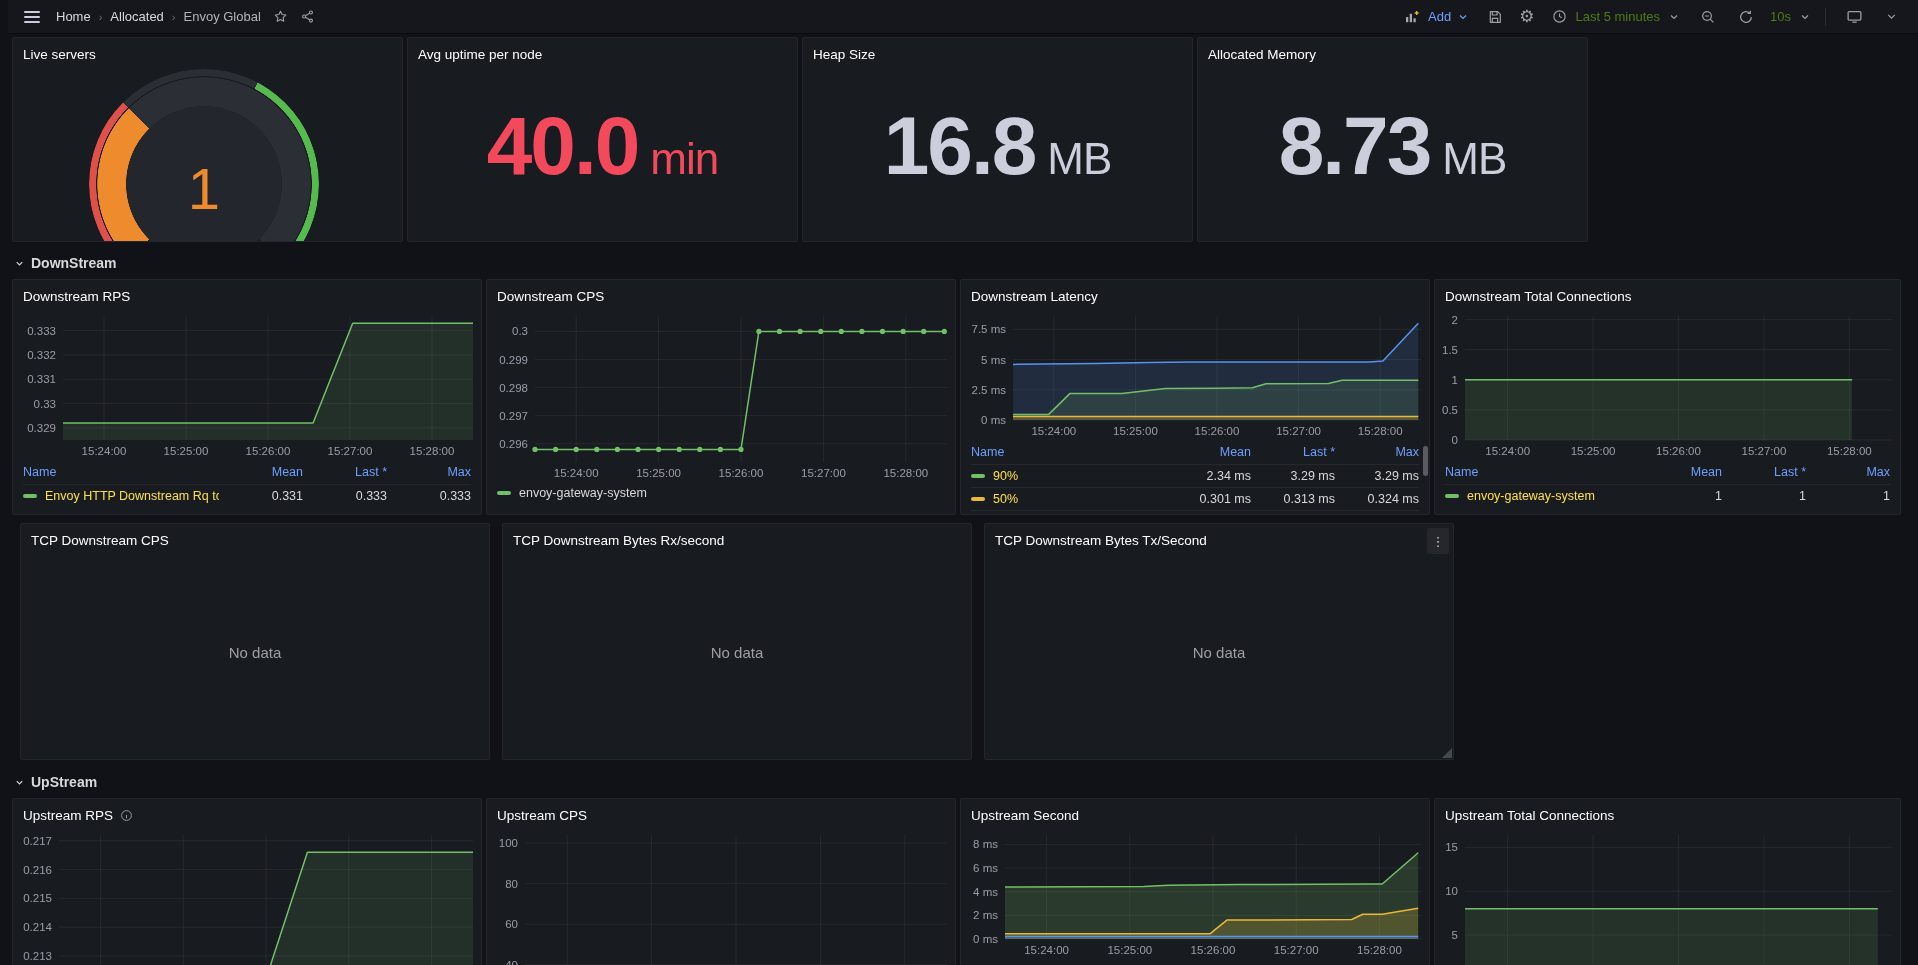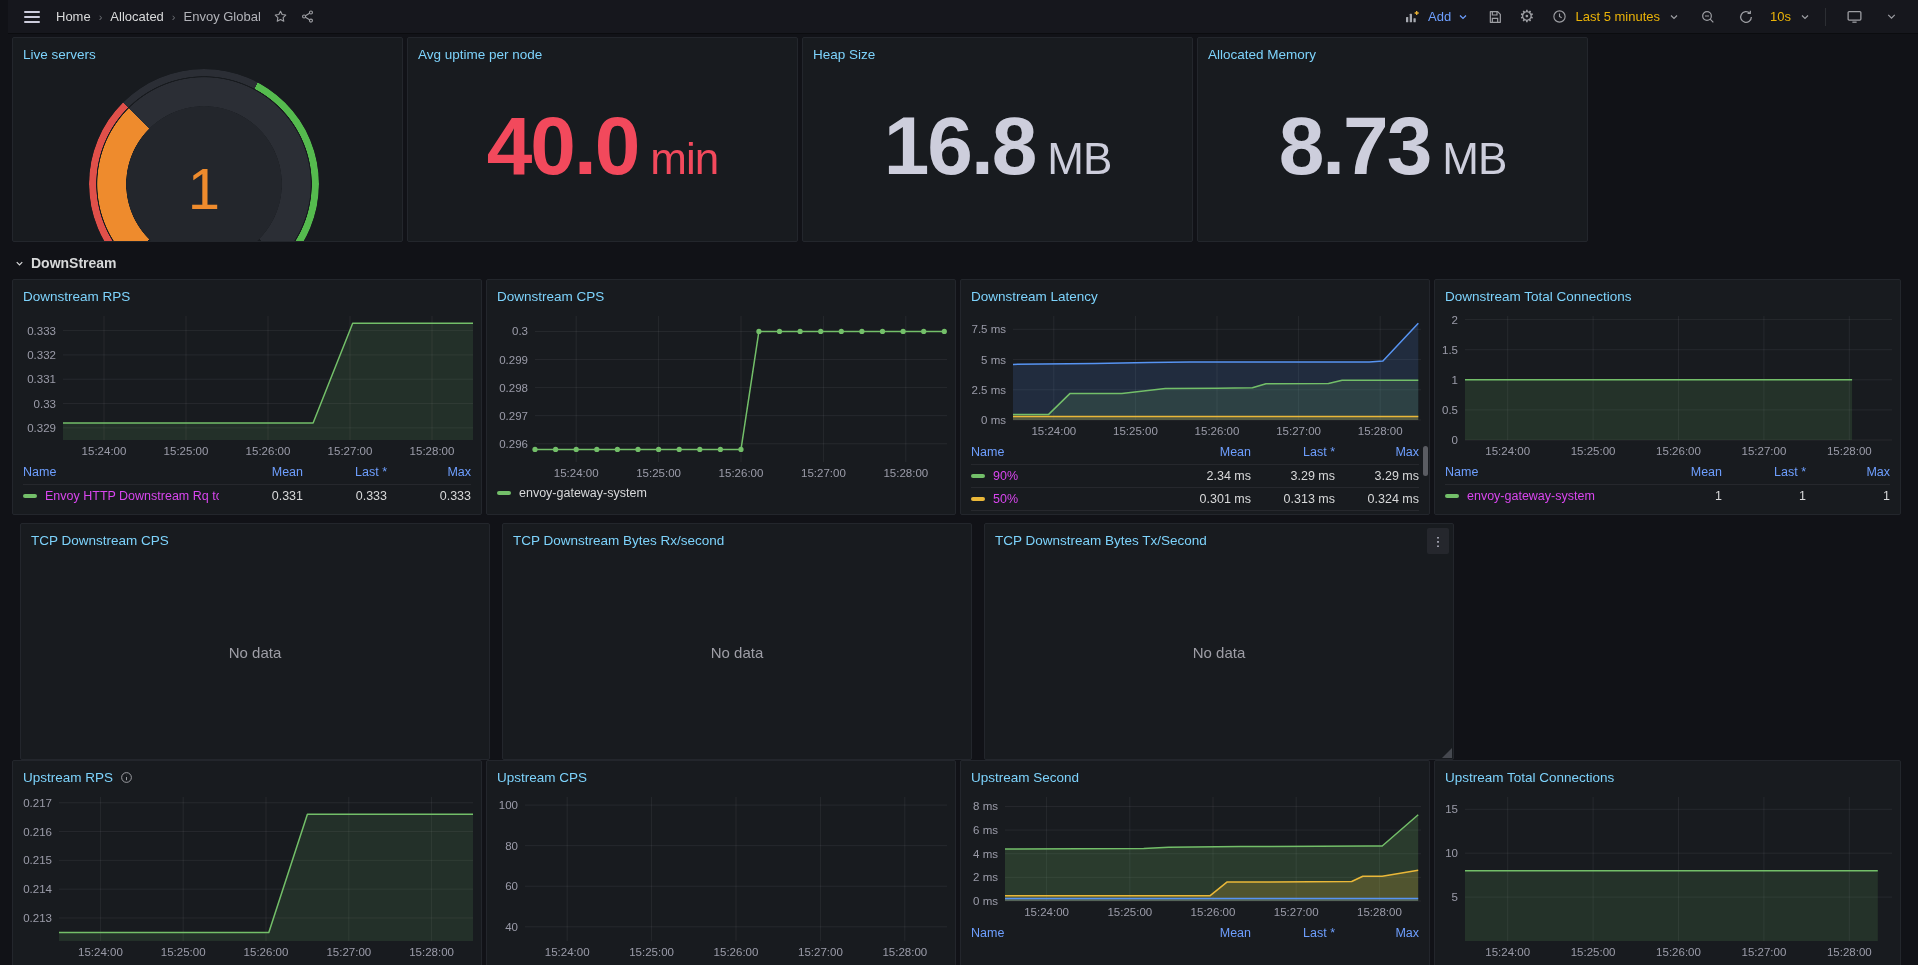--- a/index.html
+++ b/index.html
@@ -27,33 +27,33 @@
   }
   .hamburger { display:inline-block; width:16px; }
   .hamburger i { display:block; height:2px; background:#ccccdc; margin:3px 0; border-radius:1px; }
   .breadcrumb { display:flex; align-items:center; margin-left:10px; font-size:13px; }
   .crumb { color:#d8d9da; text-decoration:none; cursor:pointer; }
   .crumb-sep { color:#6e7076; margin:0 8px; font-size:11px; }
   .crumb-current { color:#b2b3b9; }
   .nav-right { gap:4px; }
   .nav-group { display:flex; align-items:center; gap:4px; }
   .add-label { color:#6E9FFF; font-size:13px; font-weight:500; margin:0 2px 0 4px; }
-  .nav-text { color:#eab308; font-size:13px; margin:0 4px; white-space:nowrap; }
+  .nav-text { color:#4d7c0f; font-size:13px; margin:0 4px; white-space:nowrap; }
   .nav-divider { width:1px; height:18px; background:#2c2e33; margin:0 10px; }
   .gear-glyph { font-size:17px; color:#9d9ea3; line-height:1; }
 
   
   .dash { padding:3px 12px 0 12px; }
   .row { display:flex; gap:4px; }
   .panel {
     background:#181B1F; border:1px solid #23262c; border-radius:2px;
     position:relative; overflow:hidden; flex:none;
   }
   .p-title {
-    font-size:13.5px; font-weight:500; color:#7dd3fc;
+    font-size:13.5px; font-weight:500; color:#ffffff;
     padding:8px 10px 3px 10px; height:28px; display:flex; align-items:center; gap:7px;
     white-space:nowrap;
   }
   .row-stats { height:205px; margin-bottom:0; }
   .row-stats .panel { width:391px; height:205px; }
   .row-charts .panel { width:470px; height:236px; }
   .row-tcp .panel { width:470px; height:237px;margin-left:8px; }
   .row-up .panel { width:470px; height:236px; }
   .row-charts .panel:last-child, .row-up .panel:last-child { width:467px; }
 
@@ -90,21 +90,21 @@
   .gauge-value {
     position:absolute; left:0; top:86px; width:100%; text-align:center;
     font-size:58px; font-weight:500; color:#EE8B2D;
   }
 
   
   .chart { width:100%; }
   .legend { padding:0 10px 0 10px; font-size:12.5px; }
   .lg-row { display:flex; align-items:center; height:23px; border-top:1px solid rgba(204,204,220,0.08); }
   .lg-head { border-top:none; color:#6E9FFF; font-weight:500; height:24px; }
-  .lg-name { flex:1; display:flex; align-items:center; gap:8px; color:#d946ef; white-space:nowrap; overflow:hidden; }
+  .lg-name { flex:1; display:flex; align-items:center; gap:8px; color:#fde047; white-space:nowrap; overflow:hidden; }
   .lg-head .lg-name { color:#6E9FFF; }
   .lg-v { width:84px; text-align:right; color:#d8d9da; white-space:nowrap; }
   .lg-head .lg-v { color:#6E9FFF; }
   .sw { display:inline-block; width:14px; height:4px; border-radius:2px; flex:none; }
   .lg-simple { display:flex; align-items:center; gap:8px; height:22px; color:#d8d9da; }
   .legend-clip { position:relative; overflow:hidden; height:82px; }
   .lg-scrollbar { position:absolute; right:1px; top:6px; width:5px; height:30px; border-radius:3px; background:#5a5c62; }
 
   .no-data { height:200px; display:flex; align-items:center; justify-content:center;
              color:#9e9ea6; font-size:15px; }
@@ -473,20 +473,26 @@
       <div class="no-data">No data</div>
     </div>
     <div class="panel">
       <div class="p-title">TCP Downstream Bytes Tx/Second</div>
       <div class="kebab">⋮</div>
       <div class="no-data">No data</div>
       <div class="resize-handle"></div>
     </div>
   </div>
 
+  <div class="section-hdr" style="margin-top:12px">
+    <svg width="11" height="11" viewBox="0 0 24 24" fill="none" stroke="#d8d9da" stroke-width="2.6">
+        <path d="M6 9l6 6 6-6"></path>
+      </svg>
+    <span>UpStream</span>
+  </div>
 
   <div class="row row-up">
     <div class="panel">
       <div class="p-title">
         <span>Upstream RPS</span>
         <svg width="13" height="13" viewBox="0 0 24 24" fill="none" stroke="#9d9ea3" stroke-width="1.8">
             <circle cx="12" cy="12" r="9"></circle>
             <path d="M12 11v6M12 7.2v.4"></path>
           </svg>
       </div>

